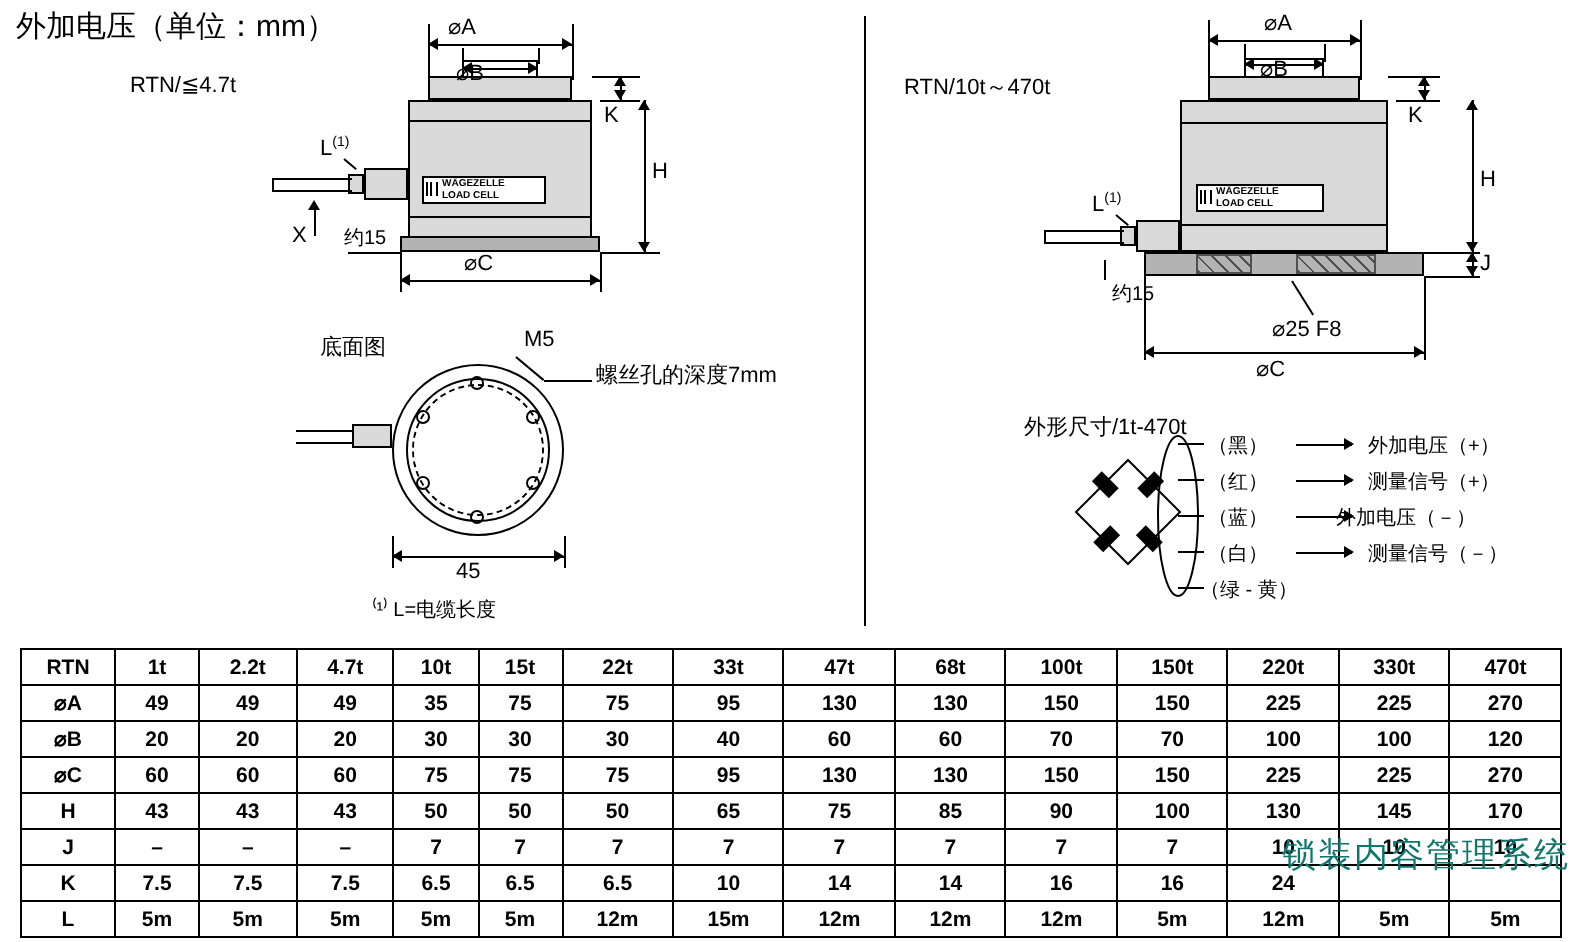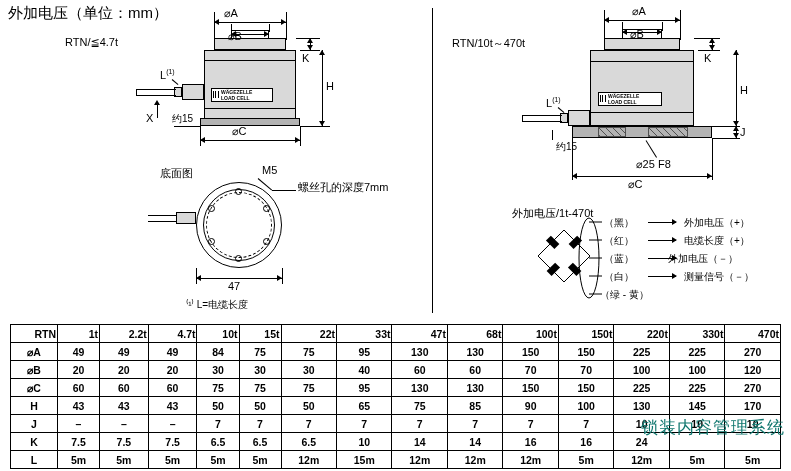--- a/index.html
+++ b/index.html
@@ -65,21 +65,21 @@
     width:771px;
   }
   td,th{
     border:1px solid #000;
     text-align:center;
     height:17px;
     padding:0 1px;
     font-weight:bold;
     white-space:nowrap;
   }
-  th.hdr{background:#fff;text-align:right;}
+  th.hdr{background:#fff;}
   td.rowhdr{width:44px;}
   .watermark{
     position:absolute;right:6px;bottom:32px;
     font-size:17px;color:#0f766e;letter-spacing:1px;
     white-space:nowrap;
   }
   
   .bridge{position:absolute;}
 </style>
 </head>
@@ -178,21 +178,21 @@
 <div class="abs lbl" style="left:262px;top:164px;">M5</div>
 <div class="line" style="left:258px;top:178px;width:18px;height:1px;transform:rotate(40deg);transform-origin:left center;"></div>
 <div class="abs lbl" style="left:298px;top:180px;">螺丝孔的深度7mm</div>
 <div class="line hline" style="left:272px;top:190px;width:24px;"></div>
 
 <div class="line vline" style="left:196px;top:268px;height:16px;"></div>
 <div class="line vline" style="left:282px;top:268px;height:16px;"></div>
 <div class="line hline" style="left:196px;top:278px;width:86px;"></div>
 <div class="arrL" style="left:196px;top:275px;"></div>
 <div class="arrR" style="left:277px;top:275px;"></div>
-<div class="abs lbl" style="left:228px;top:280px;">47</div>
+<div class="abs lbl" style="left:228px;top:280px;">45</div>
 
 <div class="abs sm" style="left:186px;top:297px;">⁽¹⁾ L=电缆长度</div>
 
 <div class="abs lbl" style="left:452px;top:36px;">RTN/10t～470t</div>
 
 <div class="box fill-gray" style="left:604px;top:38px;width:76px;height:12px;"></div>
 <div class="box fill-white" style="left:622px;top:29px;width:40px;height:10px;"></div>
 
 <div class="box fill-gray" style="left:590px;top:50px;width:104px;height:76px;"></div>
 <div class="line hline" style="left:590px;top:61px;width:104px;"></div>
@@ -257,21 +257,21 @@
 <div class="abs lbl" style="left:636px;top:158px;">⌀25 F8</div>
 <div class="line" style="left:646px;top:140px;width:20px;height:1px;transform:rotate(58deg);transform-origin:left center;"></div>
 
 <div class="line vline" style="left:572px;top:138px;height:42px;"></div>
 <div class="line vline" style="left:712px;top:138px;height:42px;"></div>
 <div class="line hline" style="left:572px;top:176px;width:140px;"></div>
 <div class="arrL" style="left:572px;top:173px;"></div>
 <div class="arrR" style="left:707px;top:173px;"></div>
 <div class="abs lbl" style="left:628px;top:178px;">⌀C</div>
 
-<div class="abs lbl" style="left:512px;top:206px;">外加电压/1t-470t</div>
+<div class="abs lbl" style="left:512px;top:206px;">外形尺寸/1t-470t</div>
 
 <div class="abs bridge" style="left:534px;top:226px;width:60px;height:60px;">
   <svg width="60" height="60" viewBox="0 0 60 60">
     <polygon points="30,4 56,30 30,56 4,30" fill="none" stroke="#000" stroke-width="1"></polygon>
     <rect x="13" y="13" width="12" height="7" fill="#000" transform="rotate(45 19 16)"></rect>
     <rect x="35" y="13" width="12" height="7" fill="#000" transform="rotate(-45 41 16)"></rect>
     <rect x="13" y="40" width="12" height="7" fill="#000" transform="rotate(-45 19 43)"></rect>
     <rect x="35" y="40" width="12" height="7" fill="#000" transform="rotate(45 41 43)"></rect>
   </svg>
 </div>
@@ -296,21 +296,21 @@
 <div class="line hline" style="left:648px;top:222px;width:28px;"></div>
 <div class="line hline" style="left:648px;top:240px;width:28px;"></div>
 <div class="line hline" style="left:648px;top:258px;width:28px;"></div>
 <div class="line hline" style="left:648px;top:276px;width:28px;"></div>
 <div class="arrR" style="left:672px;top:219px;"></div>
 <div class="arrR" style="left:672px;top:237px;"></div>
 <div class="arrR" style="left:672px;top:255px;"></div>
 <div class="arrR" style="left:672px;top:273px;"></div>
 
 <div class="abs sm" style="left:684px;top:216px;">外加电压（+）</div>
-<div class="abs sm" style="left:684px;top:234px;">电缆长度（+）</div>
+<div class="abs sm" style="left:684px;top:234px;">测量信号（+）</div>
 <div class="abs sm" style="left:668px;top:252px;">外加电压（－）</div>
 <div class="abs sm" style="left:684px;top:270px;">测量信号（－）</div>
 
 <table>
   <thead>
     <tr>
       <th class="hdr rowhdr">RTN</th>
       <th class="hdr">1t</th>
       <th class="hdr">2.2t</th>
       <th class="hdr">4.7t</th>
@@ -326,21 +326,21 @@
       <th class="hdr">330t</th>
       <th class="hdr">470t</th>
     </tr>
   </thead>
   <tbody>
     <tr>
       <td class="rowhdr">⌀A</td>
       <td>49</td>
       <td>49</td>
       <td>49</td>
-      <td>84</td>
+      <td>35</td>
       <td>75</td>
       <td>75</td>
       <td>95</td>
       <td>130</td>
       <td>130</td>
       <td>150</td>
       <td>150</td>
       <td>225</td>
       <td>225</td>
       <td>270</td>

